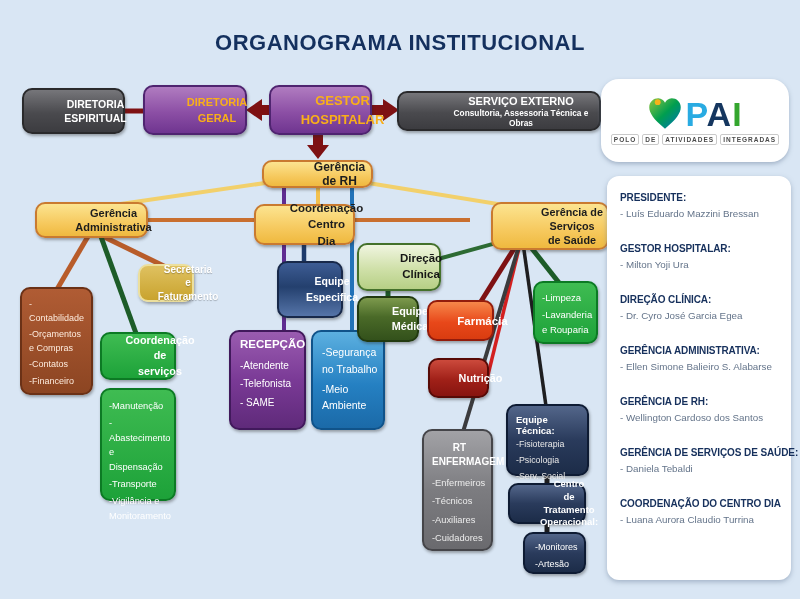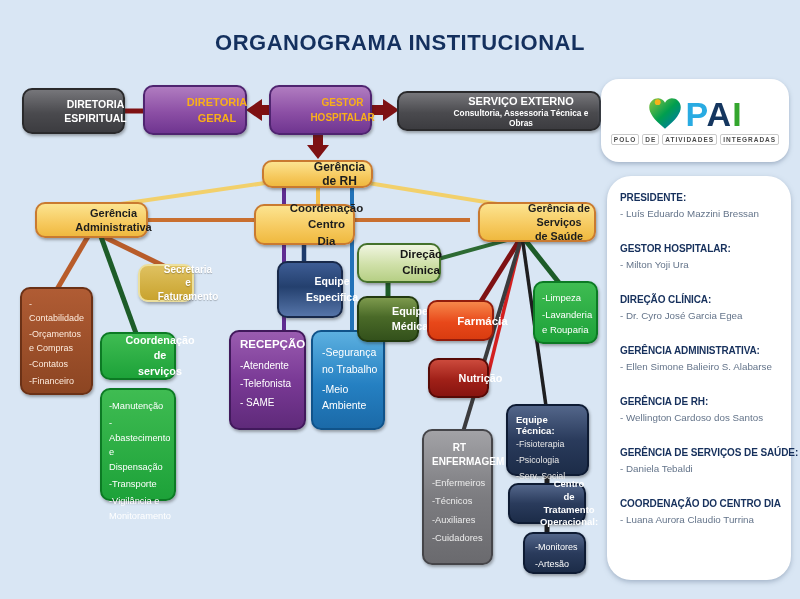--- a/index.html
+++ b/index.html
@@ -23,21 +23,21 @@
   .blue  {background:linear-gradient(180deg,#5cb0e0 0%,#2580c2 55%,#1b6aa8 100%);border:2px solid #10538a;color:#fff;}
   .lgreen{background:linear-gradient(180deg,#f0f5e0 0%,#cfe0a8 55%,#b6cf85 100%);border:2px solid #44712b;color:#161616;}
   .dgreen{background:linear-gradient(180deg,#7d9a4d 0%,#4a6a28 45%,#33511b 100%);border:2px solid #223a10;color:#fff;}
   .orangebx{background:linear-gradient(180deg,#f6874a 0%,#e8481a 55%,#d93c10 100%);border:2px solid #931c0c;color:#fff;}
   .dred  {background:linear-gradient(180deg,#cc4a3c 0%,#a02018 55%,#871410 100%);border:2px solid #570a06;color:#fff;align-items:center;}
   .gray2 {background:linear-gradient(180deg,#a2a2a6 0%,#7c7c80 50%,#6a6a6e 100%);border:2px solid #454549;color:#fff;}
   .dnavy {background:linear-gradient(180deg,#53668a 0%,#2a3b5c 50%,#1c2c48 100%);border:2px solid #0e1b33;color:#fff;}
   .list{text-align:left;}
   .list div{margin-bottom:3px;}
   .roster{position:absolute;left:607px;top:176px;width:184px;height:404px;background:#fff;
-          border-radius:24px;box-shadow:0 2px 5px rgba(110,130,155,.5);
+          border-radius:12px;box-shadow:0 2px 5px rgba(110,130,155,.5);
           padding:16px 8px 8px 13px;box-sizing:border-box;}
   .roster .role{font-size:10px;font-weight:bold;color:#16305c;margin-bottom:5px;white-space:nowrap;letter-spacing:-.1px;}
   .roster .name{font-size:9.8px;color:#64748a;margin-bottom:24px;white-space:nowrap;}
   .logo{position:absolute;left:601px;top:79px;width:188px;height:83px;background:#fff;
         border-radius:18px;box-shadow:0 2px 4px rgba(110,130,155,.5);
         display:flex;flex-direction:column;align-items:center;justify-content:center;}
   .logo-row{display:flex;align-items:center;gap:2px;}
   .logo-word{font-size:34px;font-weight:800;line-height:1;letter-spacing:1px;}
   .lp{color:#29abe2;} .la{color:#15365f;} .li2{color:#34a62e;}
   .tagline{margin-top:3px;display:flex;gap:3px;}
@@ -88,21 +88,21 @@
   </svg>
 
   <div class="node center gray b" style="left:22px;top:88px;width:103px;height:46px;font-size:10.5px;line-height:1.35;">
     <span>DIRETORIA</span>
     <span>ESPIRITUAL</span>
   </div>
   <div class="node center purple b" style="left:143px;top:85px;width:104px;height:50px;font-size:11px;line-height:1.5;">
     <span>DIRETORIA</span>
     <span>GERAL</span>
   </div>
-  <div class="node center purple b" style="left:269px;top:85px;width:103px;height:50px;font-size:10px;line-height:1.5;">
+  <div class="node center purple b" style="left:269px;top:85px;width:103px;height:50px;font-size:13px;line-height:1.5;">
     <span>GESTOR</span>
     <span>HOSPITALAR</span>
   </div>
   <div class="node center gray" style="left:397px;top:91px;width:204px;height:40px;">
     <span class="b" style="font-size:11px;">SERVIÇO EXTERNO</span>
     <span class="b" style="font-size:8.3px;margin-top:1px;">Consultoria, Assessoria Técnica e Obras</span>
   </div>
 
   <div class="logo">
     <div class="logo-row">
@@ -131,21 +131,21 @@
     <span>Gerência de RH</span>
   </div>
   <div class="node center yellow b" style="left:35px;top:202px;width:113px;height:36px;font-size:11px;line-height:1.3;">
     <span>Gerência</span>
     <span>Administrativa</span>
   </div>
   <div class="node center yellow b" style="left:254px;top:204px;width:101px;height:41px;font-size:11.5px;line-height:1.4;">
     <span>Coordenação</span>
     <span>Centro Dia</span>
   </div>
-  <div class="node center yellow b" style="left:478px;top:202px;width:118px;height:40px;font-size:10.8px;line-height:1.3;">
+  <div class="node center yellow b" style="left:491px;top:202px;width:118px;height:48px;font-size:10.8px;line-height:1.3;">
     <span>Gerência de Serviços</span>
     <span>de Saúde</span>
   </div>
 
   <div class="node center tan b" style="left:138px;top:264px;width:56px;height:38px;font-size:10px;line-height:1.35;">
     <span>Secretaria e</span>
     <span>Faturamento</span>
   </div>
   <div class="node brown list" style="left:20px;top:287px;width:73px;height:108px;font-size:9px;line-height:1.5;padding:9px 4px 4px 7px;">
     <div>-Contabilidade</div>
@@ -172,39 +172,39 @@
     <div class="b" style="font-size:11.5px;margin-bottom:4px;">RECEPÇÃO</div>
     <div>-Atendente</div>
     <div>-Telefonista</div>
     <div>- SAME</div>
   </div>
   <div class="node blue list" style="left:311px;top:330px;width:74px;height:100px;font-size:10.5px;line-height:1.6;padding:12px 4px 4px 9px;">
     <div>-Segurança no Trabalho</div>
     <div>-Meio Ambiente</div>
   </div>
 
-  <div class="node center lgreen b" style="left:357px;top:243px;width:84px;height:40px;font-size:11.5px;line-height:1.35;text-align:center;">
+  <div class="node center lgreen b" style="left:357px;top:243px;width:84px;height:48px;font-size:11.5px;line-height:1.35;text-align:center;">
     <span>Direção</span>
     <span>Clínica</span>
   </div>
   <div class="node center dgreen b" style="left:357px;top:296px;width:62px;height:46px;font-size:10.8px;line-height:1.4;">
     <span>Equipe</span>
     <span>Médica</span>
   </div>
   <div class="node center orangebx b" style="left:427px;top:300px;width:67px;height:41px;font-size:11.5px;">
     <span>Farmácia</span>
   </div>
   <div class="node center dred b" style="left:428px;top:358px;width:61px;height:40px;font-size:10.8px;">
     <span>Nutrição</span>
   </div>
   <div class="node green list" style="left:533px;top:281px;width:65px;height:63px;font-size:9.5px;line-height:1.5;padding:8px 3px 3px 7px;">
     <div>-Limpeza</div>
     <div>-Lavanderia e Rouparia</div>
   </div>
-  <div class="node gray2" style="left:422px;top:429px;width:71px;height:136px;padding:10px 4px 20px 8px;box-sizing:border-box;">
+  <div class="node gray2" style="left:422px;top:429px;width:71px;height:122px;padding:10px 4px 20px 8px;box-sizing:border-box;">
     <div class="b" style="font-size:10px;text-align:center;line-height:1.4;margin-bottom:7px;">
       <span style="display:block;">RT</span>
       <span style="display:block;">ENFERMAGEM</span>
     </div>
     <div class="list" style="font-size:9.3px;line-height:1.65;color:#ececec;">
       <div>-Enfermeiros</div>
       <div>-Técnicos</div>
       <div>-Auxiliares</div>
       <div>-Cuidadores</div>
     </div>

